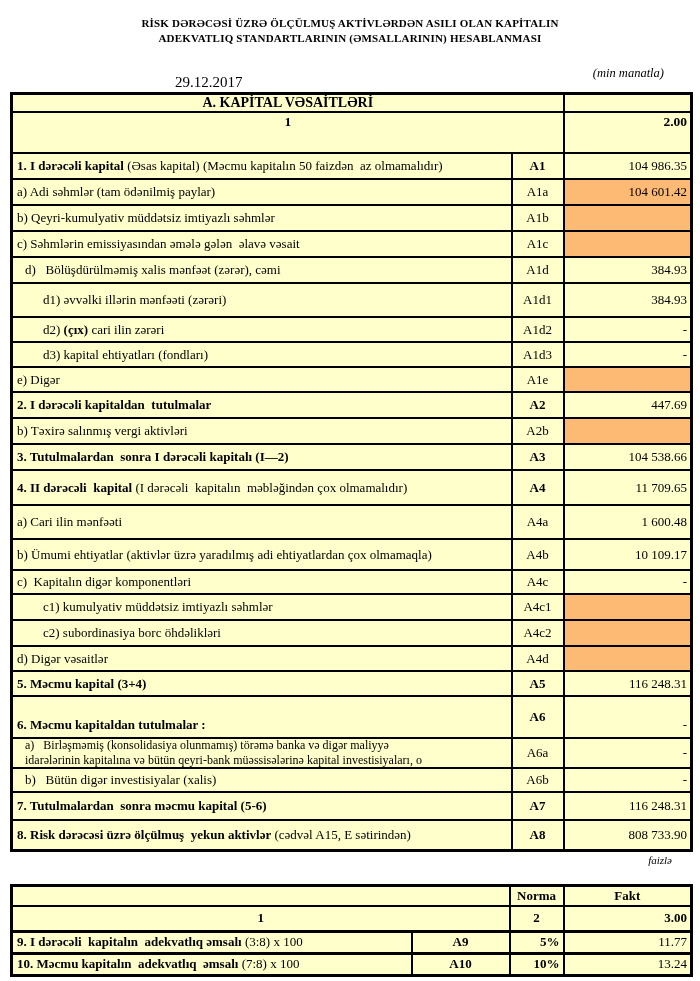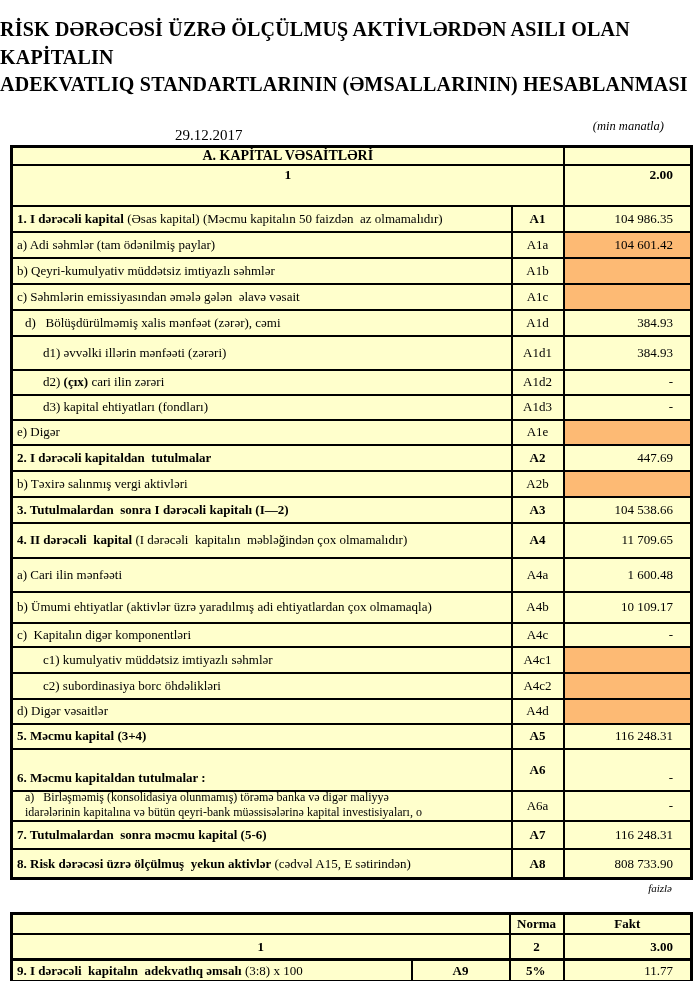--- a/index.html
+++ b/index.html
@@ -2,41 +2,41 @@
 <html><head>
 <meta charset="utf-8">
 <style>
   html,body { margin:0; padding:0; }
   body {
     width:700px; height:981px; overflow:hidden;
     background:#ffffff; color:#000;
     font-family:"Liberation Serif","DejaVu Serif",serif;
   }
   .title {
-    margin-top:16px; font-weight:bold;
-    font-size:20px; line-height:1.38; letter-spacing:.2px;
+    margin-top:16px; text-align:center; font-weight:bold;
+    font-size:11px; line-height:1.38; letter-spacing:.2px;
   }
   .meta { position:relative; height:30px; margin:12px 0 4px 0; font-size:15px; }
   .date { position:absolute; left:175px; top:16px; }
   .unit { position:absolute; right:36px; top:8px; font-style:italic; font-size:12.5px; }
 
   table { border-collapse:collapse; table-layout:fixed; margin-left:10px; width:680px; }
   table.main, table.bottom { border:3px solid #000; }
   td {
     border:2px solid #000; background:#FFFFCC; padding:0 3px;
     font-size:13px; overflow:hidden; white-space:pre; vertical-align:middle;
   }
   td.sect { text-align:center; font-weight:bold; font-size:14px; height:16px; }
   tr.hdr2 td { vertical-align:top; font-weight:bold; font-size:13.5px; height:38px; padding-top:1px; }
   .colnum { text-align:center; }
   td.label { padding-left:4px; }
   td.label.ind1 { padding-left:12px; }
   td.label.ind2 { padding-left:30px; }
   td.code { text-align:center; }
-  td.value { text-align:right; padding-right:17px; }
+  td.value { text-align:right; padding-right:3px; }
   td.white { background:#fdba74; }
   .b { font-weight:bold; }
   tr.vbot td.label, tr.vbot td.value { vertical-align:bottom; padding-bottom:4px; }
   .clipbox {
     height:29px; overflow:hidden; margin-top:-2px;
     line-height:15px; font-size:12px; white-space:pre;
   }
   .faizle {
     width:690px; text-align:right; padding-right:34px; box-sizing:border-box;
     font-style:italic; font-size:11px; height:30px; line-height:14px; margin:1px 16px;
@@ -175,20 +175,25 @@
       </tr>
       <tr class="vbot" style="height: 42px;">
         <td class="label"><span class="b">6. Məcmu kapitaldan tutulmalar :</span></td>
         <td class="code b">A6</td>
         <td class="value">-</td>
       </tr>
       <tr style="height: 30px;">
         <td class="label ind1"><div class="clipbox"><span>a)   Birləşməmiş (konsolidasiya olunmamış) törəmə banka və digər maliyyə
 idarələrinin kapitalına və bütün qeyri-bank müəssisələrinə kapital investisiyaları, o</span></div></td>
         <td class="code">A6a</td>
+        <td class="value">-</td>
+      </tr>
+      <tr style="height: 24px;">
+        <td class="label ind1"><span>b)   Bütün digər investisiyalar (xalis)</span></td>
+        <td class="code">A6b</td>
         <td class="value">-</td>
       </tr>
       <tr style="height: 28px;">
         <td class="label"><span class="b">7. Tutulmalardan  sonra məcmu kapital (5-6)</span></td>
         <td class="code b">A7</td>
         <td class="value">116 248.31</td>
       </tr>
       <tr style="height: 30px;">
         <td class="label"><span class="b">8. Risk dərəcəsi üzrə ölçülmuş  yekun aktivlər</span><span> (cədvəl A15, E sətirindən)</span></td>
         <td class="code b">A8</td>

